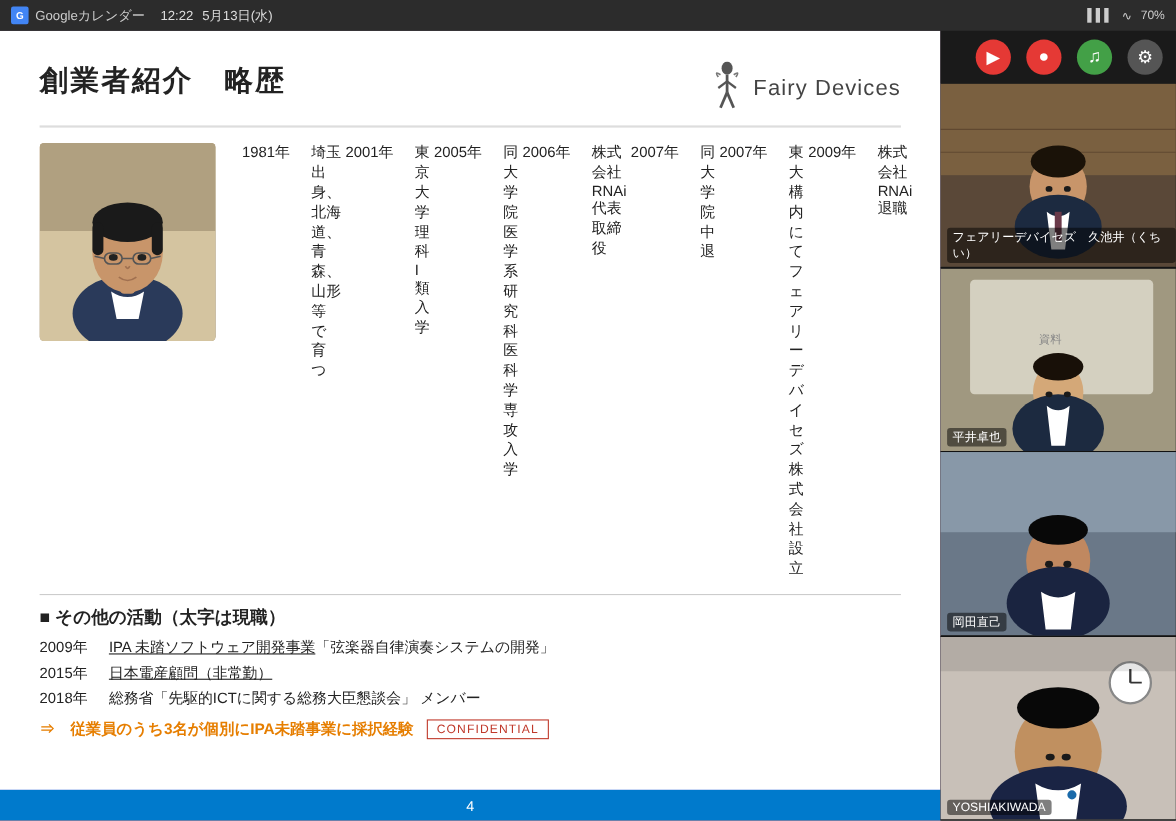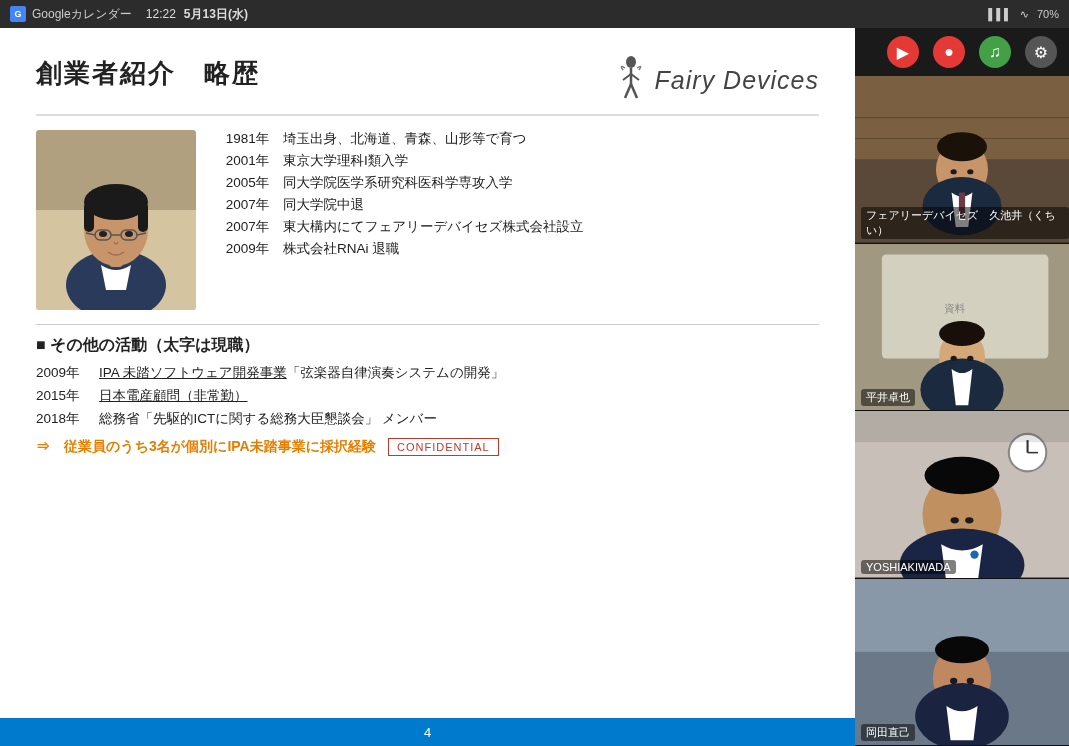--- a/index.html
+++ b/index.html
@@ -39,21 +39,20 @@
     }
     #topbar .time {
       color: #ddd;
       font-size: 12px;
       margin-left: 14px;
     }
     #topbar .date {
       color: #ddd;
       font-size: 12px;
       margin-left: 8px;
-      font-weight: bold;
     }
     #topbar .right-icons {
       margin-left: auto;
       display: flex;
       align-items: center;
       gap: 8px;
       color: #ccc;
       font-size: 11px;
     }
 
@@ -163,25 +162,24 @@
       font-weight: bold;
       color: #222;
       letter-spacing: 2px;
     }
     .fairy-logo {
       display: flex;
       align-items: center;
       gap: 8px;
     }
     .fairy-logo .logo-text {
-      font-size: 25px;
+      font-size: 20px;
       color: #444;
       font-weight: 500;
       letter-spacing: 1px;
-      font-style: italic;
     }
 
     .slide-body {
       display: flex;
       gap: 24px;
       margin-top: 14px;
     }
 
     .person-photo {
       width: 160px;
@@ -199,23 +197,21 @@
     .person-name {
       font-size: 24px;
       font-weight: bold;
       color: #111;
       margin-bottom: 12px;
       letter-spacing: 3px;
     }
     .career-list {
       list-style: none;
       display: flex;
-      flex-direction: column;
       gap: 4px;
-      text-align: center;
     }
     .career-list li {
       font-size: 13.5px;
       color: #222;
       display: flex;
       gap: 8px;
     }
     .career-list li .year {
       font-size: 13.5px;
       color: #222;
@@ -349,20 +345,24 @@
             </li>
             <li>
               <span class="year">2001年</span>
               <span>東京大学理科I類入学</span>
             </li>
             <li>
               <span class="year">2005年</span>
               <span>同大学院医学系研究科医科学専攻入学</span>
             </li>
             <li>
+              <span class="year">2006年</span>
+              <span>株式会社RNAi 代表取締役</span>
+            </li>
+            <li>
               <span class="year">2007年</span>
               <span>同大学院中退</span>
             </li>
             <li>
               <span class="year">2007年</span>
               <span>東大構内にてフェアリーデバイセズ株式会社設立</span>
             </li>
             <li>
               <span class="year">2009年</span>
               <span>株式会社RNAi 退職</span>
@@ -460,51 +460,51 @@
         <ellipse cx="99" cy="110" rx="3" ry="2.5" fill="#1a1a1a"></ellipse>
         <ellipse cx="115" cy="110" rx="3" ry="2.5" fill="#1a1a1a"></ellipse>
       </svg>
       <div class="participant-label">平井卓也</div>
     </div>
   </div>
 
   <div class="participant-panel">
     <div style="width:100%;height:100%;position:relative;">
       <svg width="214" height="100%" viewBox="0 0 214 160" style="width:100%;height:100%;" preserveAspectRatio="xMidYMid slice">
-        <rect width="214" height="160" fill="#c8c0b8"></rect>
-
-        <circle cx="170" cy="40" r="18" fill="white" stroke="#888" stroke-width="2"></circle>
-        <line x1="170" y1="40" x2="170" y2="28" stroke="#333" stroke-width="2"></line>
-        <line x1="170" y1="40" x2="180" y2="40" stroke="#333" stroke-width="1.5"></line>
-
-        <ellipse cx="107" cy="100" rx="38" ry="42" fill="#c09060"></ellipse>
-        <ellipse cx="107" cy="62" rx="36" ry="18" fill="#080808"></ellipse>
-        <ellipse cx="107" cy="148" rx="60" ry="35" fill="#1a2444"></ellipse>
-
-        <path d="M87 128 Q107 140 127 128 L122 165 L92 165 Z" fill="white"></path>
-        <rect x="0" y="0" width="214" height="30" fill="rgba(0,0,0,0.1)"></rect>
-
-        <circle cx="119" cy="138" r="4" fill="#1a6aaa"></circle>
-        <ellipse cx="100" cy="105" rx="4" ry="3" fill="#1a1a1a"></ellipse>
-        <ellipse cx="114" cy="105" rx="4" ry="3" fill="#1a1a1a"></ellipse>
-      </svg>
-      <div class="participant-label">YOSHIAKIWADA</div>
-    </div>
-  </div>
-
-  <div class="participant-panel">
-    <div style="width:100%;height:100%;position:relative;">
-      <svg width="214" height="100%" viewBox="0 0 214 160" style="width:100%;height:100%;" preserveAspectRatio="xMidYMid slice">
         <rect width="214" height="160" fill="#6a7888"></rect>
         <rect x="0" y="0" width="214" height="70" fill="#8898a8"></rect>
 
         <ellipse cx="107" cy="95" rx="28" ry="32" fill="#c08860"></ellipse>
         <ellipse cx="107" cy="68" rx="26" ry="13" fill="#080808"></ellipse>
         <ellipse cx="107" cy="132" rx="45" ry="32" fill="#1a2440"></ellipse>
         <path d="M92 122 Q107 132 122 122 L118 155 L96 155 Z" fill="white"></path>
         <ellipse cx="99" cy="98" rx="3.5" ry="3" fill="#1a1a1a"></ellipse>
         <ellipse cx="115" cy="98" rx="3.5" ry="3" fill="#1a1a1a"></ellipse>
       </svg>
       <div class="participant-label">岡田直己</div>
     </div>
   </div>
 
+  <div class="participant-panel">
+    <div style="width:100%;height:100%;position:relative;">
+      <svg width="214" height="100%" viewBox="0 0 214 160" style="width:100%;height:100%;" preserveAspectRatio="xMidYMid slice">
+        <rect width="214" height="160" fill="#c8c0b8"></rect>
+
+        <circle cx="170" cy="40" r="18" fill="white" stroke="#888" stroke-width="2"></circle>
+        <line x1="170" y1="40" x2="170" y2="28" stroke="#333" stroke-width="2"></line>
+        <line x1="170" y1="40" x2="180" y2="40" stroke="#333" stroke-width="1.5"></line>
+
+        <ellipse cx="107" cy="100" rx="38" ry="42" fill="#c09060"></ellipse>
+        <ellipse cx="107" cy="62" rx="36" ry="18" fill="#080808"></ellipse>
+        <ellipse cx="107" cy="148" rx="60" ry="35" fill="#1a2444"></ellipse>
+
+        <path d="M87 128 Q107 140 127 128 L122 165 L92 165 Z" fill="white"></path>
+        <rect x="0" y="0" width="214" height="30" fill="rgba(0,0,0,0.1)"></rect>
+
+        <circle cx="119" cy="138" r="4" fill="#1a6aaa"></circle>
+        <ellipse cx="100" cy="105" rx="4" ry="3" fill="#1a1a1a"></ellipse>
+        <ellipse cx="114" cy="105" rx="4" ry="3" fill="#1a1a1a"></ellipse>
+      </svg>
+      <div class="participant-label">YOSHIAKIWADA</div>
+    </div>
+  </div>
+
 </div>
 
 </body></html>

